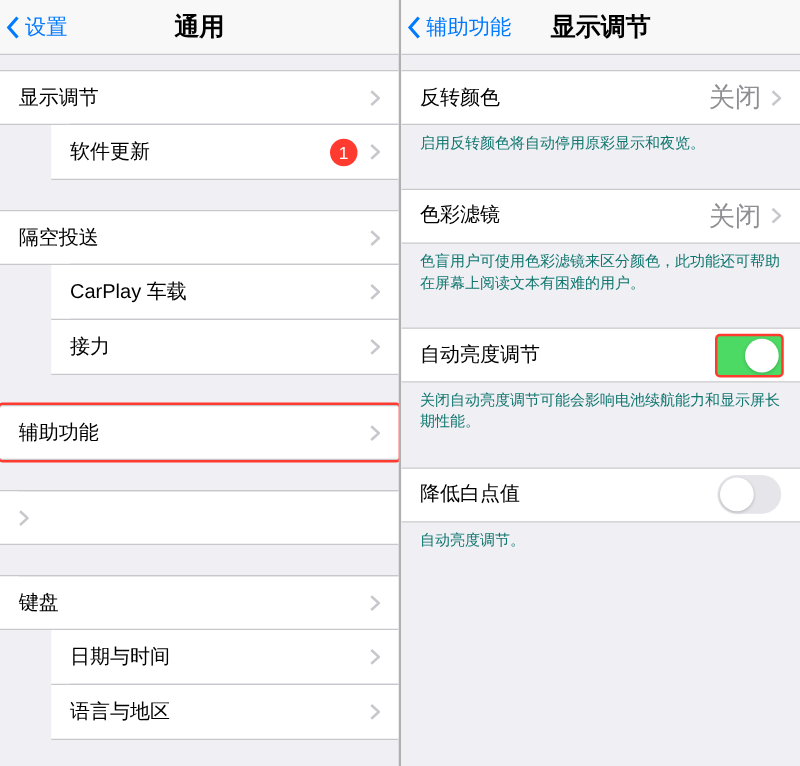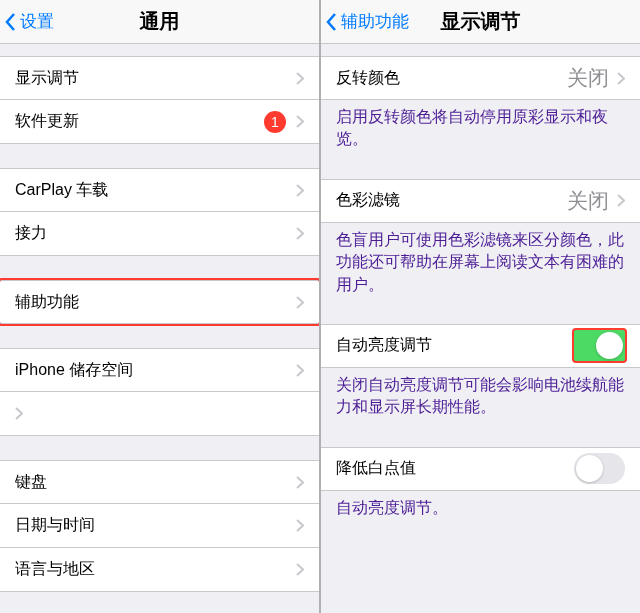--- a/index.html
+++ b/index.html
@@ -8,29 +8,29 @@
     .panel.left { border-right: 2px solid #b0b0b0; }
     .header { height: 44px; display: flex; align-items: center; position: relative; background: #f8f8f8; border-bottom: 1px solid #c7c7cc; }
     .back { position: absolute; left: 4px; display: flex; align-items: center; color: #007aff; font-size: 17px; cursor: pointer; }
     .back svg { width: 12px; height: 20px; margin-right: 4px; }
     .h-title { margin: 0 auto; font-size: 20px; font-weight: 600; color: #000; }
     .body { flex: 1; overflow-y: hidden; padding-top: 12px; }
     .group { margin-top: 24px; }
     .group.tight { margin-top: 12px; }
     .group:first-child { margin-top: 0; }
     .cell { background: #fff; border-top: 1px solid #c7c7cc; border-bottom: 1px solid #c7c7cc; min-height: 44px; display: flex; align-items: center; padding: 0 15px; position: relative; cursor: pointer; }
-    .cell + .cell { border-top: 0; }
+    .cell + .cell { border-top: 0; margin-left: 41px; }
     .cell .sep { position: absolute; left: 15px; right: 0; top: -1px; height: 1px; background: #c7c7cc; }
     .cell + .cell .sep { display: block; }
     .cell .label { flex: 1; font-size: 16px; color: #000; }
     .cell .value { font-size: 21px; color: #8e8e93; margin-right: 8px; }
     .chevron { width: 8px; height: 13px; flex-shrink: 0; }
     .chevron polyline { fill: none; stroke: #c7c7cc; stroke-width: 2; }
     .badge { width: 22px; height: 22px; border-radius: 11px; background: #ff3b30; color: #fff; font-size: 14px; display: flex; align-items: center; justify-content: center; margin-right: 10px; }
-    .footer-text { font-size: 16px; color: #4c1d95; padding: 6px 15px 4px; line-height: 1.4; }
+    .footer-text { font-size: 12px; color: #0f766e; padding: 6px 15px 4px; line-height: 1.4; }
     .highlight { box-shadow: 0 0 0 2px #ff3b30; position: relative; z-index: 2; }
     .cell.highlight, .switch.highlight { border-radius: 2px; }
     .switch { width: 51px; height: 31px; border-radius: 15.5px; position: relative; flex-shrink: 0; }
     .switch.on { background: #4cd964; }
     .switch.off { background: #e5e5ea; }
     .switch .knob { width: 27px; height: 27px; border-radius: 13.5px; background: #fff; position: absolute; top: 2px; box-shadow: 0 1px 3px rgba(0,0,0,.2); }
     .switch.on .knob { right: 2px; }
     .switch.off .knob { left: 2px; }
   </style>
 </head>
@@ -58,20 +58,26 @@
           <div class="sep"></div>
           <div class="label">软件更新</div>
           <div class="badge">1</div>
           <svg class="chevron" viewBox="0 0 8 13">
             <polyline points="1,1 7,6.5 1,12"></polyline>
           </svg>
         </div>
       </div>
       <div class="group">
         <div class="cell">
+          <div class="label">隔空投送</div>
+          <svg class="chevron" viewBox="0 0 8 13">
+            <polyline points="1,1 7,6.5 1,12"></polyline>
+          </svg>
+        </div>
+        <div class="cell">
           <div class="sep"></div>
           <div class="label">CarPlay 车载</div>
           <svg class="chevron" viewBox="0 0 8 13">
             <polyline points="1,1 7,6.5 1,12"></polyline>
           </svg>
         </div>
         <div class="cell">
           <div class="sep"></div>
           <div class="label">接力</div>
           <svg class="chevron" viewBox="0 0 8 13">
@@ -81,26 +87,20 @@
       </div>
       <div class="group">
         <div class="cell highlight">
           <div class="label">辅助功能</div>
           <svg class="chevron" viewBox="0 0 8 13">
             <polyline points="1,1 7,6.5 1,12"></polyline>
           </svg>
         </div>
       </div>
       <div class="group">
-        <div class="cell">
-          <div class="label">iPhone 储存空间</div>
-          <svg class="chevron" viewBox="0 0 8 13">
-            <polyline points="1,1 7,6.5 1,12"></polyline>
-          </svg>
-        </div>
         <div class="cell">
           <div class="sep"></div>
           <svg class="chevron" viewBox="0 0 8 13">
             <polyline points="1,1 7,6.5 1,12"></polyline>
           </svg>
         </div>
       </div>
       <div class="group">
         <div class="cell">
           <div class="sep"></div>

